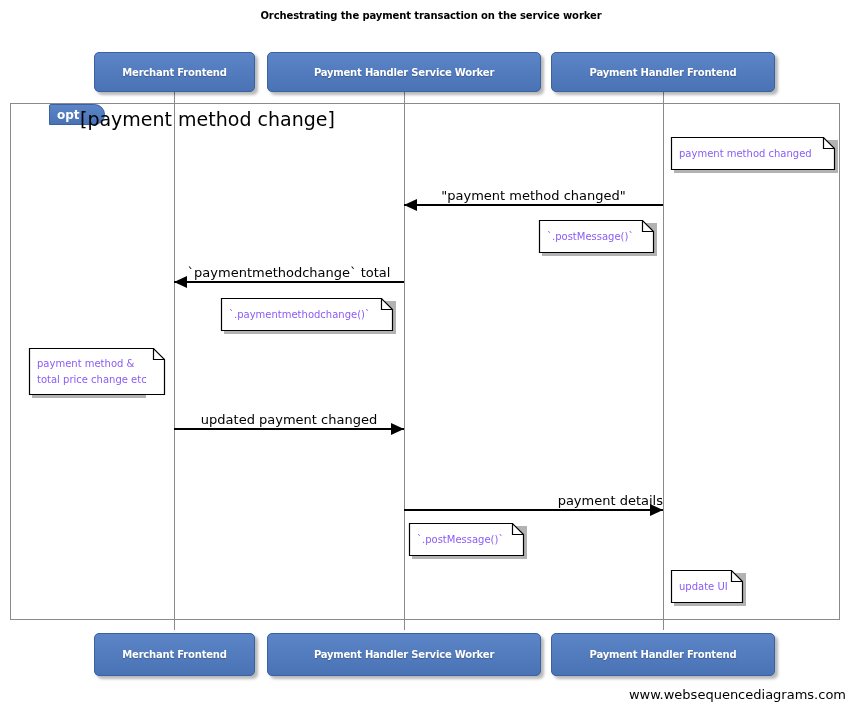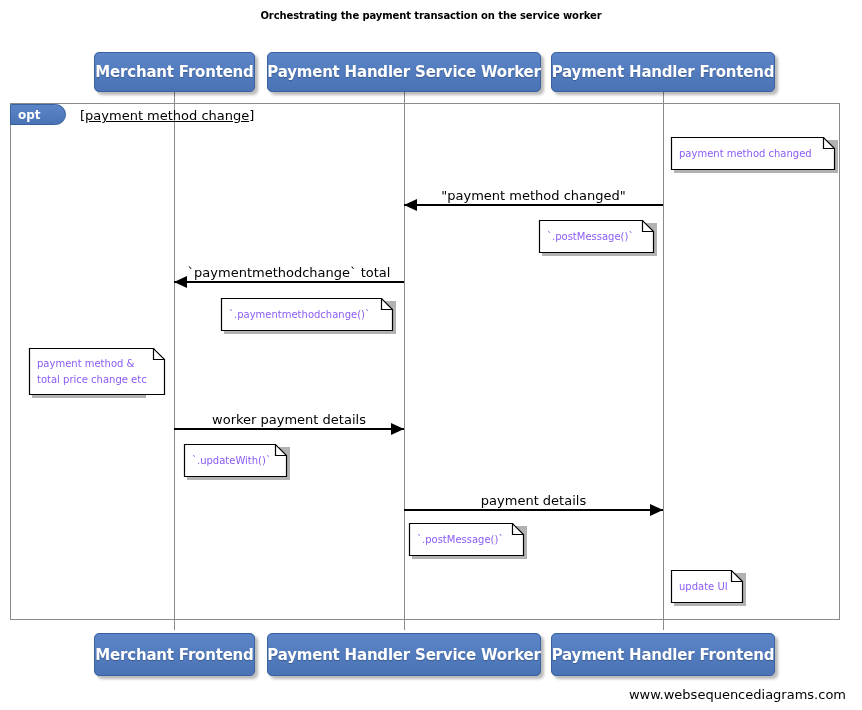--- a/index.html
+++ b/index.html
@@ -39,21 +39,21 @@
 
   
   .participant {
     position: absolute;
     box-sizing: border-box;
     background: #4f7cc0;
     background-image: linear-gradient(to bottom, #5b85c6 0%, #4a73b6 100%);
     border: 1px solid #3a62a0;
     border-radius: 5px;
     color: #ffffff;
-    font-size: 15px;
+    font-size: 10px;
     font-weight: bold;
     display: flex;
     align-items: center;
     justify-content: center;
     white-space: nowrap;
     box-shadow: 3px 3px 3px rgba(0,0,0,0.28);
     text-shadow: 0 1px 1px rgba(0,0,0,0.25);
     letter-spacing: -0.2px;
   }
 
@@ -80,27 +80,27 @@
     border-top-left-radius: 2px;
     border-bottom-right-radius: 11px;
     border-top-right-radius: 11px;
     color: #ffffff;
     font-size: 12px;
     font-weight: bold;
     display: flex;
     align-items: center;
     padding-left: 7px;
     letter-spacing: -0.1px;
+    margin-left: 39px;
   }
   .frame-label {
     position: absolute;
-    font-size: 13px;
-    color: #000;
-    white-space: nowrap;
-    text-decoration: underline;
+    font-size: 19px;
+    color: #000;
+    white-space: nowrap;
   }
 
   
   .msg-line {
     position: absolute;
     height: 0;
     border-top: 2px solid #000;
   }
   .arrow-head {
     position: absolute;
@@ -231,34 +231,26 @@
   <div class="note" style="left:29px; top:348px; width:114px; height:47px;">
     <div class="note-shadow"></div>
     <svg width="136" height="47" viewBox="0 0 136 47">
       <path d="M0.5,0.5 L124.5,0.5 L135.5,11.5 L135.5,46.5 L0.5,46.5 Z" fill="#ffffff" stroke="#000000" stroke-width="1.2"></path>
       <path d="M124.5,0.5 L124.5,11.5 L135.5,11.5" fill="none" stroke="#000000" stroke-width="1.2"></path>
     </svg>
     <div class="note-text"><span>payment method &amp;
 total price change etc</span></div>
   </div>
 
-  <div class="msg-label" style="left:174px; top:412px; width:230px;">worker payment details</div>
+  <div class="msg-label" style="left:174px; top:412px; width:230px;">updated payment changed</div>
   <div class="msg-line" style="left:174px; top:428px; width:230px;"></div>
   <div class="arrow-head right" style="left:391px; top:423px;"></div>
 
-  <div class="note" style="left:184px; top:444px; width:103px; height:33px;">
-    <div class="note-shadow"></div>
-    <svg width="103" height="33" viewBox="0 0 103 33">
-      <path d="M0.5,0.5 L91.5,0.5 L102.5,11.5 L102.5,32.5 L0.5,32.5 Z" fill="#ffffff" stroke="#000000" stroke-width="1.2"></path>
-      <path d="M91.5,0.5 L91.5,11.5 L102.5,11.5" fill="none" stroke="#000000" stroke-width="1.2"></path>
-    </svg>
-    <div class="note-text"><span>`.updateWith()`</span></div>
-  </div>
-
-  <div class="msg-label" style="left:404px; top:493px; width:259px;">payment details</div>
+
+  <div class="msg-label" style="left:404px; top:493px; width:259px;text-align:right;">payment details</div>
   <div class="msg-line" style="left:404px; top:509px; width:259px;"></div>
   <div class="arrow-head right" style="left:650px; top:504px;"></div>
 
   <div class="note" style="left:409px; top:523px; width:115px; height:33px;">
     <div class="note-shadow"></div>
     <svg width="115" height="33" viewBox="0 0 115 33">
       <path d="M0.5,0.5 L103.5,0.5 L114.5,11.5 L114.5,32.5 L0.5,32.5 Z" fill="#ffffff" stroke="#000000" stroke-width="1.2"></path>
       <path d="M103.5,0.5 L103.5,11.5 L114.5,11.5" fill="none" stroke="#000000" stroke-width="1.2"></path>
     </svg>
     <div class="note-text"><span>`.postMessage()`</span></div>

